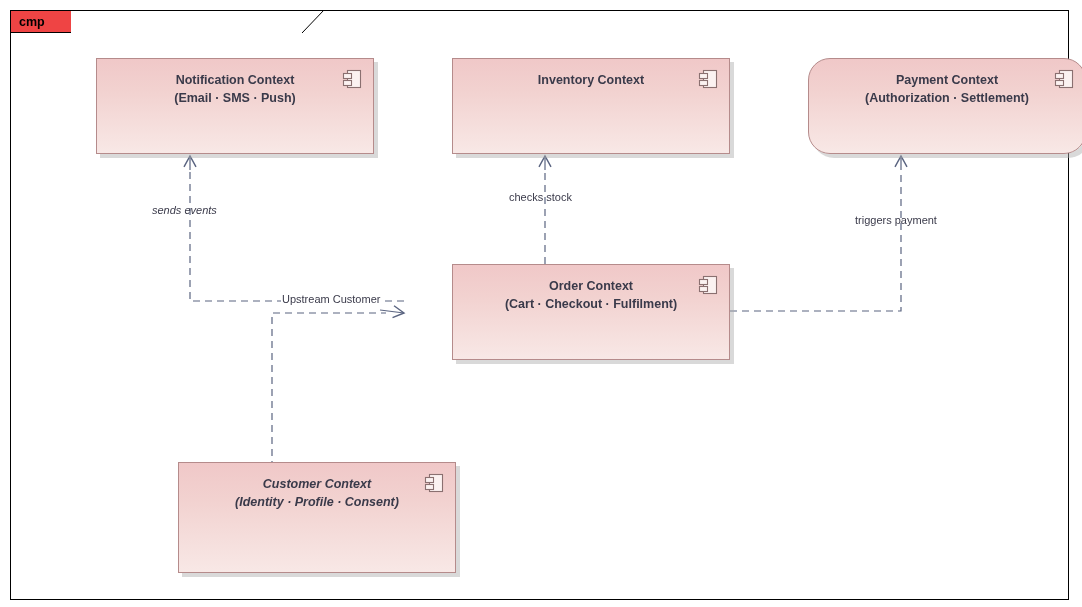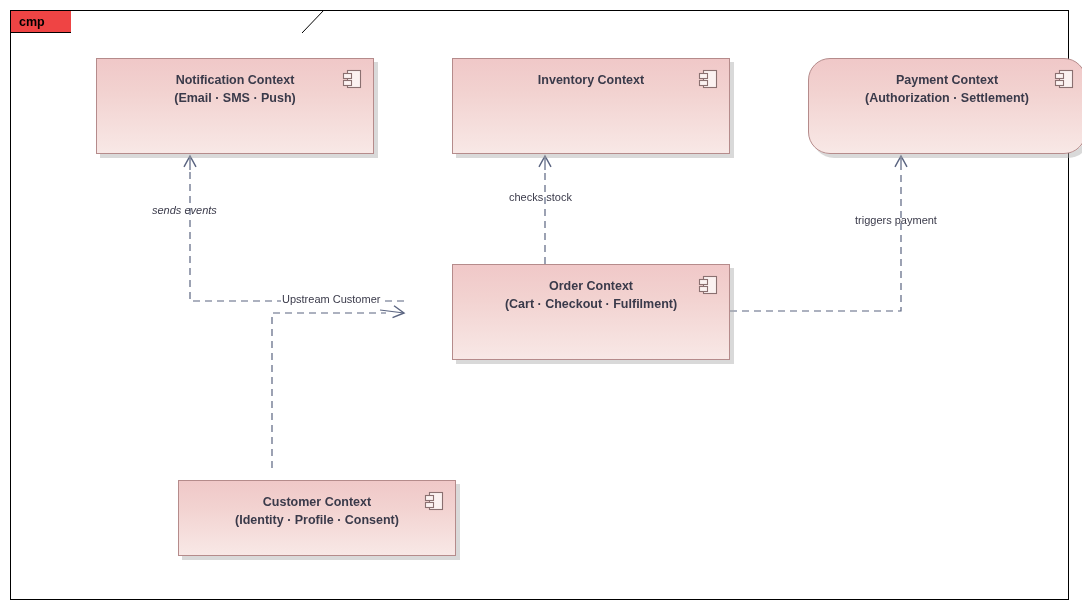--- a/index.html
+++ b/index.html
@@ -208,21 +208,21 @@
       <div class="title-line">Order Context</div>
       <div class="title-line">(Cart · Checkout · Fulfilment)</div>
     </div>
     <svg class="comp-icon" viewBox="0 0 22 22">
       <rect x="5.5" y="2.5" width="13" height="17" fill="#fbf2f1" stroke="#8a7070" stroke-width="1.1"></rect>
       <rect x="1.5" y="5.5" width="8" height="5" fill="#fbf2f1" stroke="#8a7070" stroke-width="1.1"></rect>
       <rect x="1.5" y="12.5" width="8" height="5" fill="#fbf2f1" stroke="#8a7070" stroke-width="1.1"></rect>
     </svg>
   </div>
 
-  <div class="component" style="left:130px; top:480px; width:278px; height:76px;">
+  <div class="component" style="left:130px; top:462px; width:278px; height:111px;font-style:italic;">
     <div class="titles">
       <div class="title-line">Customer Context</div>
       <div class="title-line">(Identity · Profile · Consent)</div>
     </div>
     <svg class="comp-icon" viewBox="0 0 22 22">
       <rect x="5.5" y="2.5" width="13" height="17" fill="#fbf2f1" stroke="#8a7070" stroke-width="1.1"></rect>
       <rect x="1.5" y="5.5" width="8" height="5" fill="#fbf2f1" stroke="#8a7070" stroke-width="1.1"></rect>
       <rect x="1.5" y="12.5" width="8" height="5" fill="#fbf2f1" stroke="#8a7070" stroke-width="1.1"></rect>
     </svg>
   </div>

